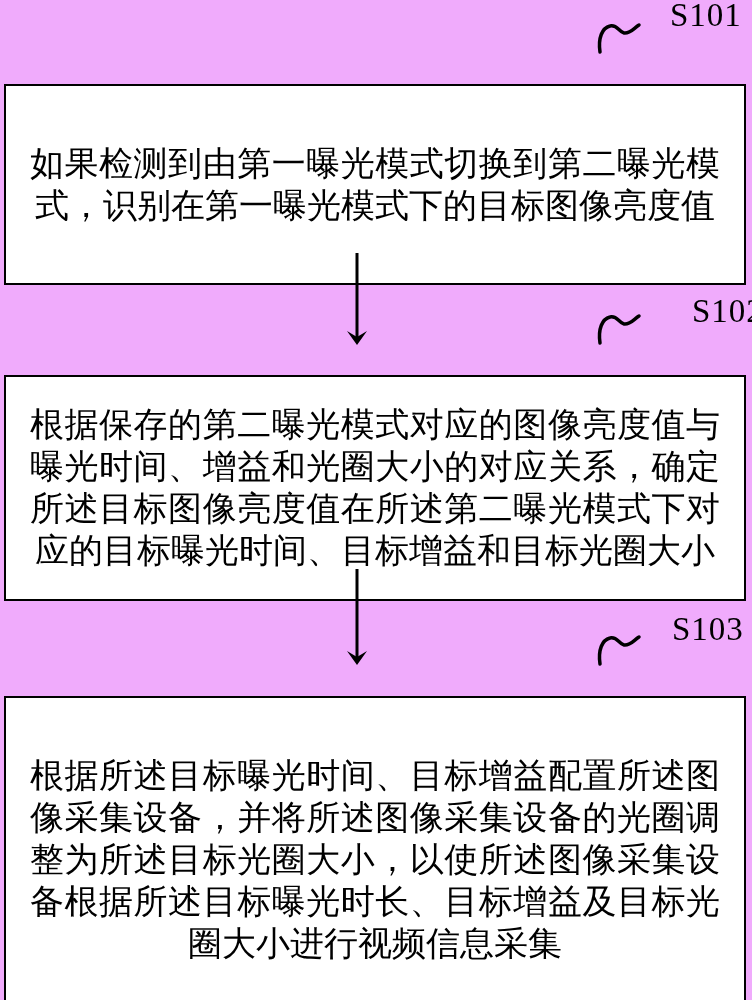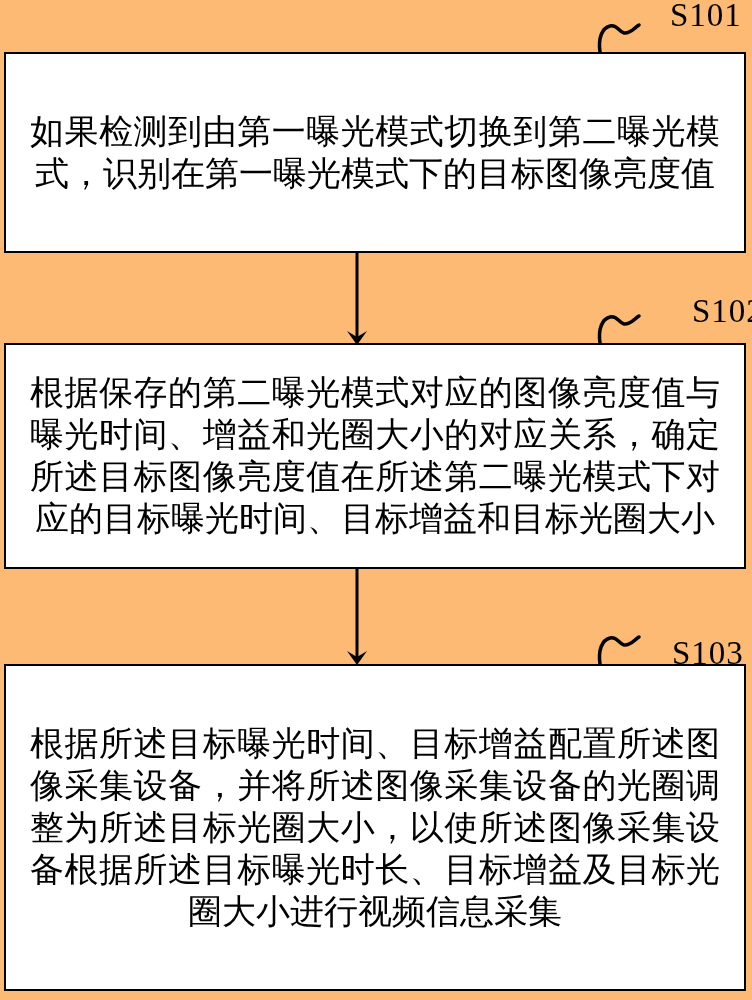--- a/index.html
+++ b/index.html
@@ -4,34 +4,35 @@
 <style>
   html, body {
     margin: 0;
     padding: 0;
     background: #ffffff;
   }
   .canvas {
     position: relative;
     width: 752px;
     height: 1000px;
-    background: #fdba74;
+    background: #f0abfc;
     color: #000000;
     font-family: "Liberation Serif", "DejaVu Serif", serif;
     overflow: hidden;
   }
   .step-box {
     position: absolute;
     left: 4px;
     width: 742px;
     box-sizing: border-box;
     border: 2px solid #000000;
     background: #ffffff;
     display: flex;
     align-items: center;
+    margin-top: 32px;
   }
   .step-text {
     width: 100%;
     padding: 0 24px;
     font-size: 34px;
     line-height: 42px;
     text-align: justify;
     text-align-last: center;
     color: #000000;
   }
@@ -77,21 +78,21 @@
   </svg>
   <div class="step-box" style="top:343px; height:226px;align-items:center;">
     <div class="step-text">根据保存的第二曝光模式对应的图像亮度值与曝光时间、增益和光圈大小的对应关系，确定所述目标图像亮度值在所述第二曝光模式下对应的目标曝光时间、目标增益和目标光圈大小</div>
   </div>
 
   <svg class="flow-arrow" style="left:345px; top:569px; height:96px;" viewBox="0 0 24 96">
     <line x1="12" y1="0" x2="12" y2="88" stroke="#000000" stroke-width="3"></line>
     <path d="M2 82 L12 96 L22 82 L12 88 Z" fill="#000000"></path>
   </svg>
 
-  <div class="step-label" style="left:672px; top:635px;">S103</div>
+  <div class="step-label" style="left:672px; top:611px;">S103</div>
   <svg class="squiggle" style="left:590px; top:628px;" viewBox="0 0 60 40">
     <path d="M10 36 C8 22 12 12 20 10 C27 8 29 16 34 17 C40 18 44 12 49 9" fill="none" stroke="#000000" stroke-width="3.5" stroke-linecap="round"></path>
   </svg>
   <div class="step-box" style="top:664px; height:327px;">
     <div class="step-text">根据所述目标曝光时间、目标增益配置所述图像采集设备，并将所述图像采集设备的光圈调整为所述目标光圈大小，以使所述图像采集设备根据所述目标曝光时长、目标增益及目标光圈大小进行视频信息采集</div>
   </div>
 
 </div>
 
 </body></html>

